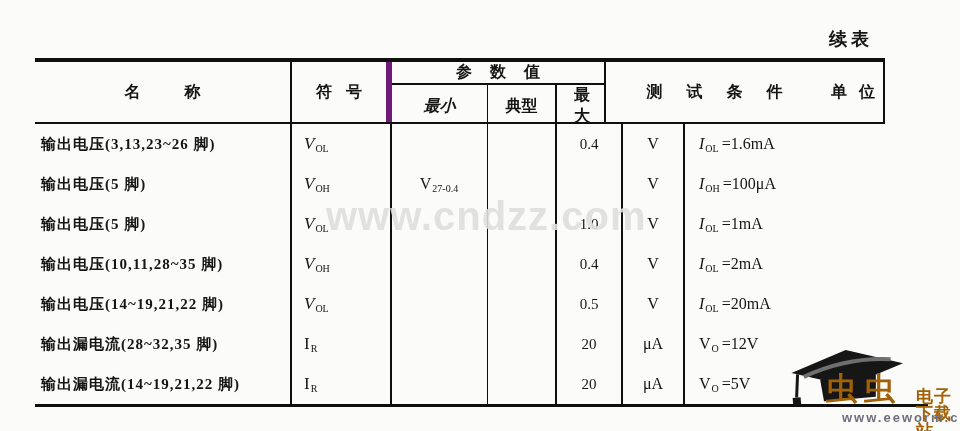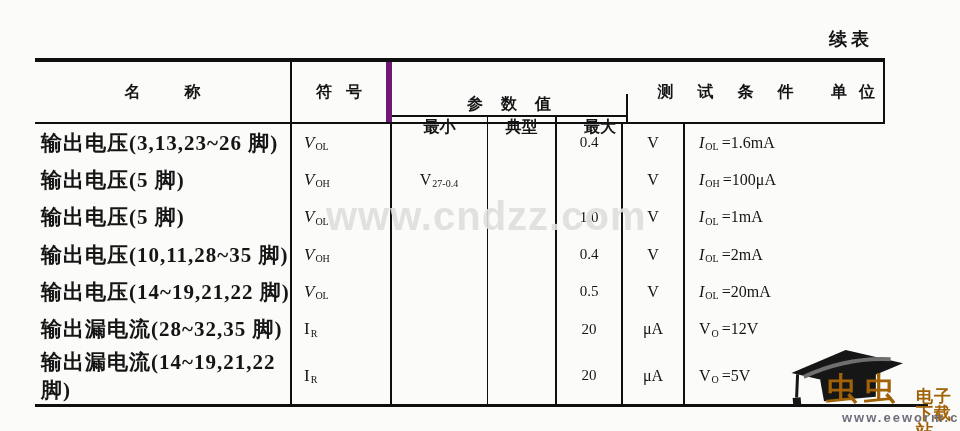--- a/index.html
+++ b/index.html
@@ -21,38 +21,38 @@
     position:absolute;left:35px;top:58px;width:850px;height:349px;
     box-sizing:border-box;
     border-top:4px solid #0f0f0f;border-bottom:3px solid #0f0f0f;
   }
   .thead{display:flex;height:60px;border-bottom:2px solid #0f0f0f;
     font-size:16px;font-weight:bold;}
   .thead .hc{box-sizing:border-box;height:100%;display:flex;
     align-items:center;justify-content:center;}
   .h-name{width:257px;border-right:2px solid #0f0f0f;letter-spacing:14px;text-indent:14px;}
   .h-sym{width:100px;border-right:6px solid #701a75;letter-spacing:5px;text-indent:5px;}
-  .h-params{width:236px;border-right:2px solid #0f0f0f;box-sizing:border-box;
-    display:flex;flex-direction:column;margin-top:32px;}
+  .h-params{width:214px;border-right:2px solid #0f0f0f;box-sizing:border-box;
+    display:flex;flex-direction:column;}
   .h-params-top{height:28px;border-bottom:2px solid #0f0f0f;display:flex;
     align-items:center;justify-content:center;letter-spacing:7px;text-indent:7px;}
   .h-params-sub{flex:1;display:flex;}
   .h-min{width:96px;box-sizing:border-box;border-right:1px solid #0f0f0f;
-    display:flex;align-items:center;justify-content:center;}
+    display:flex;align-items:center;justify-content:center;font-style:italic;}
   .h-typ{width:69px;box-sizing:border-box;border-right:2px solid #0f0f0f;
     display:flex;align-items:center;justify-content:center;}
   .h-max{flex:1;display:flex;align-items:center;justify-content:center;padding-left:17px;}
   .h-unit{width:62px;border-right:2px solid #0f0f0f;letter-spacing:4px;text-indent:4px;}
   .h-test{flex:1;letter-spacing:10px;text-indent:10px;}
 
   .tbody{display:flex;flex-direction:column;height:280px;}
   .row{flex:1;display:flex;}
   .c{box-sizing:border-box;height:100%;display:flex;align-items:center;}
   .c-name{width:257px;border-right:2px solid #0f0f0f;padding-left:6px;
-    font-size:21px;letter-spacing:1px;font-weight:bold;}
+    font-size:15px;letter-spacing:1px;font-weight:bold;}
   .c-sym{width:100px;border-right:2px solid #0f0f0f;padding-left:12px;font-size:17px;}
   .c-min{width:96px;border-right:1px solid #0f0f0f;justify-content:center;font-size:16px;}
   .c-typ{width:69px;border-right:2px solid #0f0f0f;justify-content:center;font-size:15px;}
   .c-max{width:66px;border-right:2px solid #0f0f0f;justify-content:center;font-size:15px;}
   .c-unit{width:62px;border-right:2px solid #0f0f0f;justify-content:center;font-size:16px;}
   .c-test{flex:1;padding-left:14px;font-size:16px;}
 
   .it{font-style:italic;}
   .sb{font-size:10px;position:relative;bottom:-4px;margin:0 1px;letter-spacing:0;}
   .c-test .rest{margin-left:2px;}

